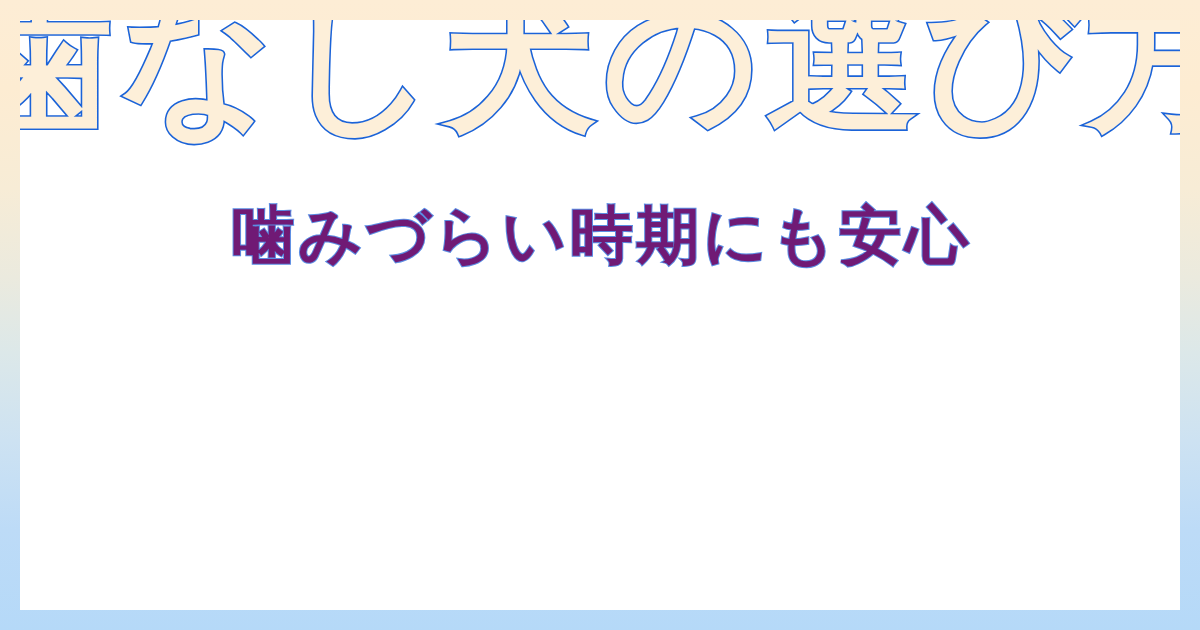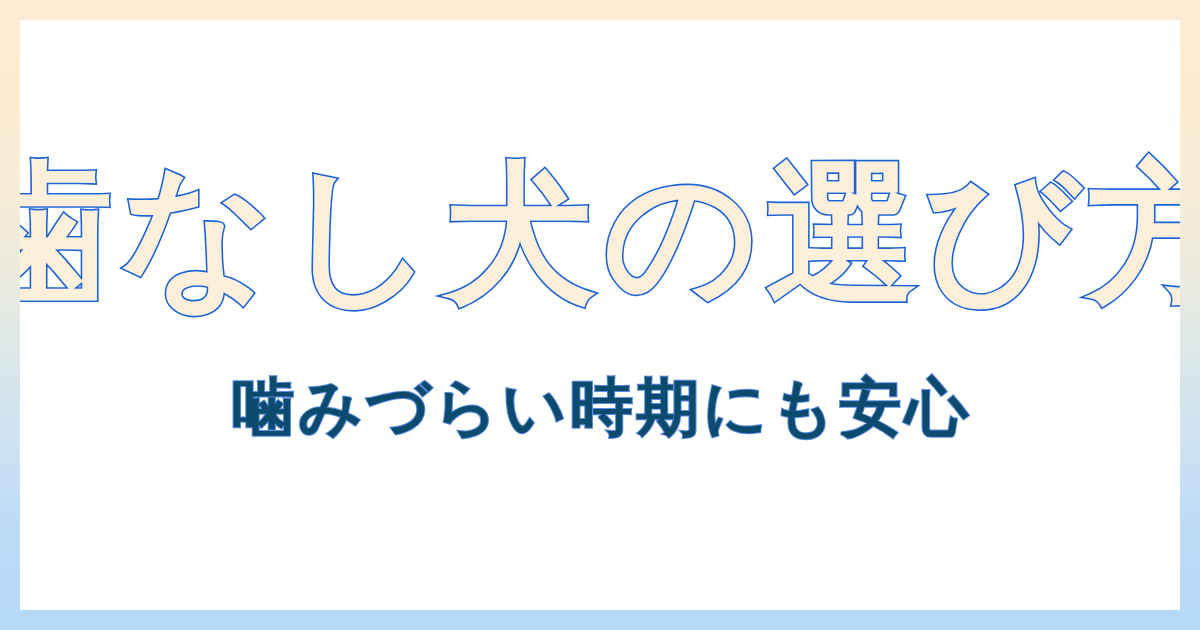--- a/index.html
+++ b/index.html
@@ -46,21 +46,20 @@
   
   .content {
     position: absolute;
     left: 0;
     right: 0;
     top: 0;
     bottom: 0;
     display: flex;
     flex-direction: column;
     align-items: center;
-    justify-content: center;
   }
 
   
   .headline {
     font-size: 152px;
     line-height: 1.0;
     font-weight: 700;
     letter-spacing: 0.045em;
     text-indent: 0.045em;
     white-space: nowrap;
@@ -72,21 +71,21 @@
   }
 
   
   .subline {
     font-size: 63px;
     line-height: 1.0;
     font-weight: 700;
     letter-spacing: 0.055em;
     text-indent: 0.055em;
     white-space: nowrap;
-    color: #0c4a6e;
+    color: #701a75;
     -webkit-text-stroke: 2.0px #5b8de3;
     paint-order: stroke fill;
     margin-top: 66px;
   }
 </style>
 </head>
 <body>
 
 <div class="poster">
   <div class="card">

